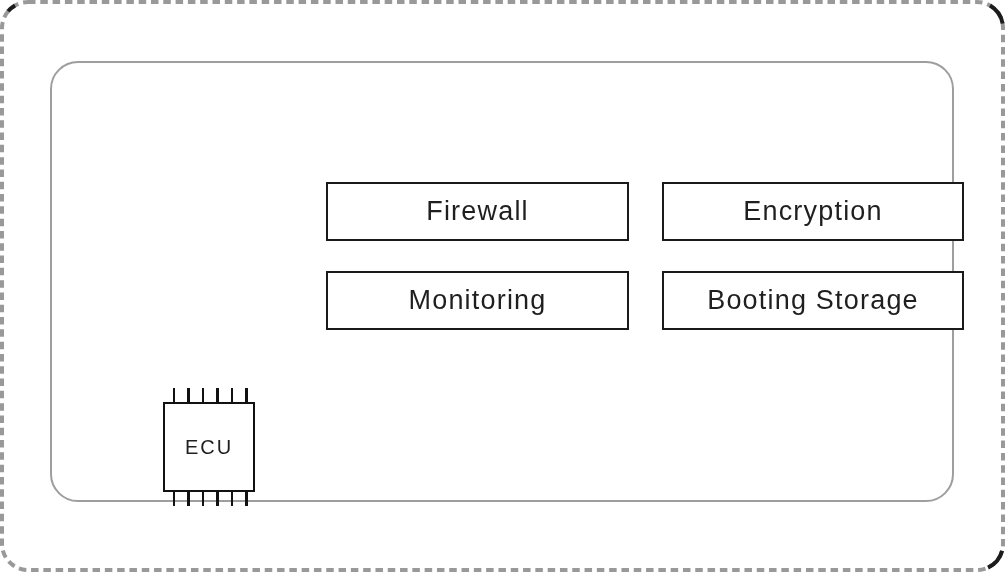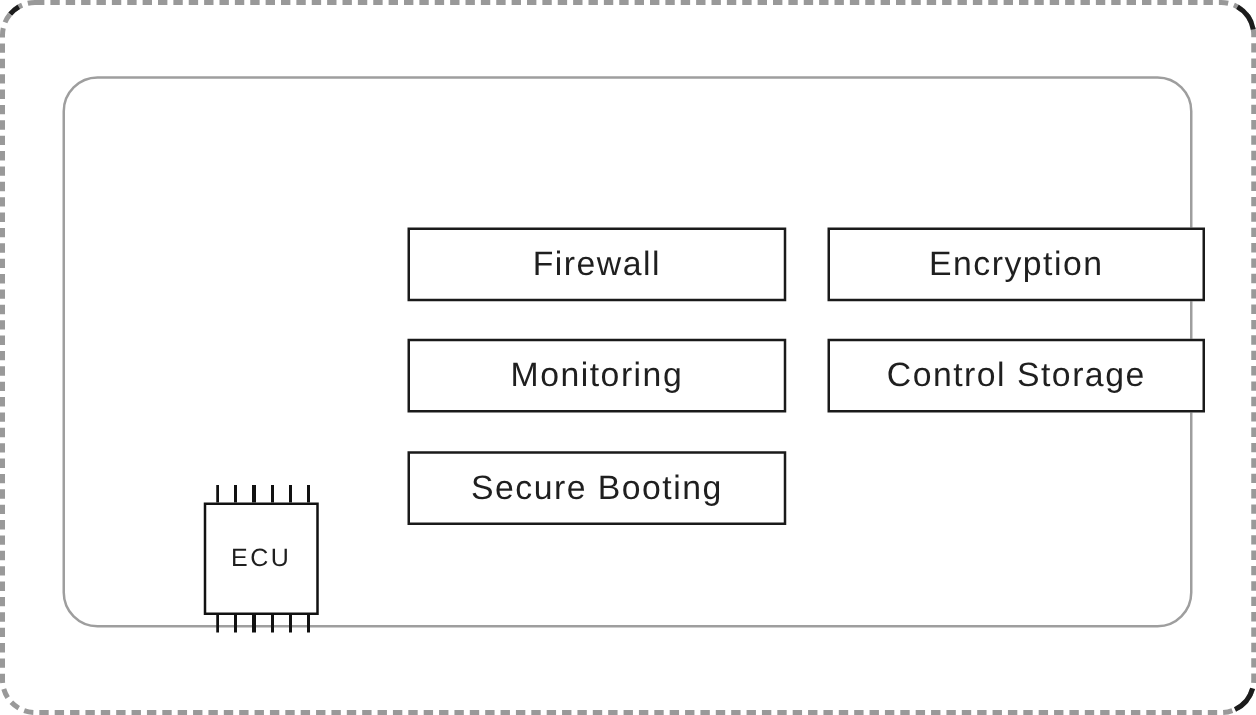--- a/index.html
+++ b/index.html
@@ -118,21 +118,18 @@
       <div class="measure-box">
         <span class="measure-label">Firewall</span>
       </div>
       <div class="measure-box">
         <span class="measure-label">Encryption</span>
       </div>
       <div class="measure-box">
         <span class="measure-label">Monitoring</span>
       </div>
       <div class="measure-box">
-        <span class="measure-label">Control Storage</span>
-      </div>
-      <div class="measure-box">
-        <span class="measure-label">Secure Booting</span>
+        <span class="measure-label">Booting Storage</span>
       </div>
     </div>
 
   </div>
 </div>
 
 </body></html>

